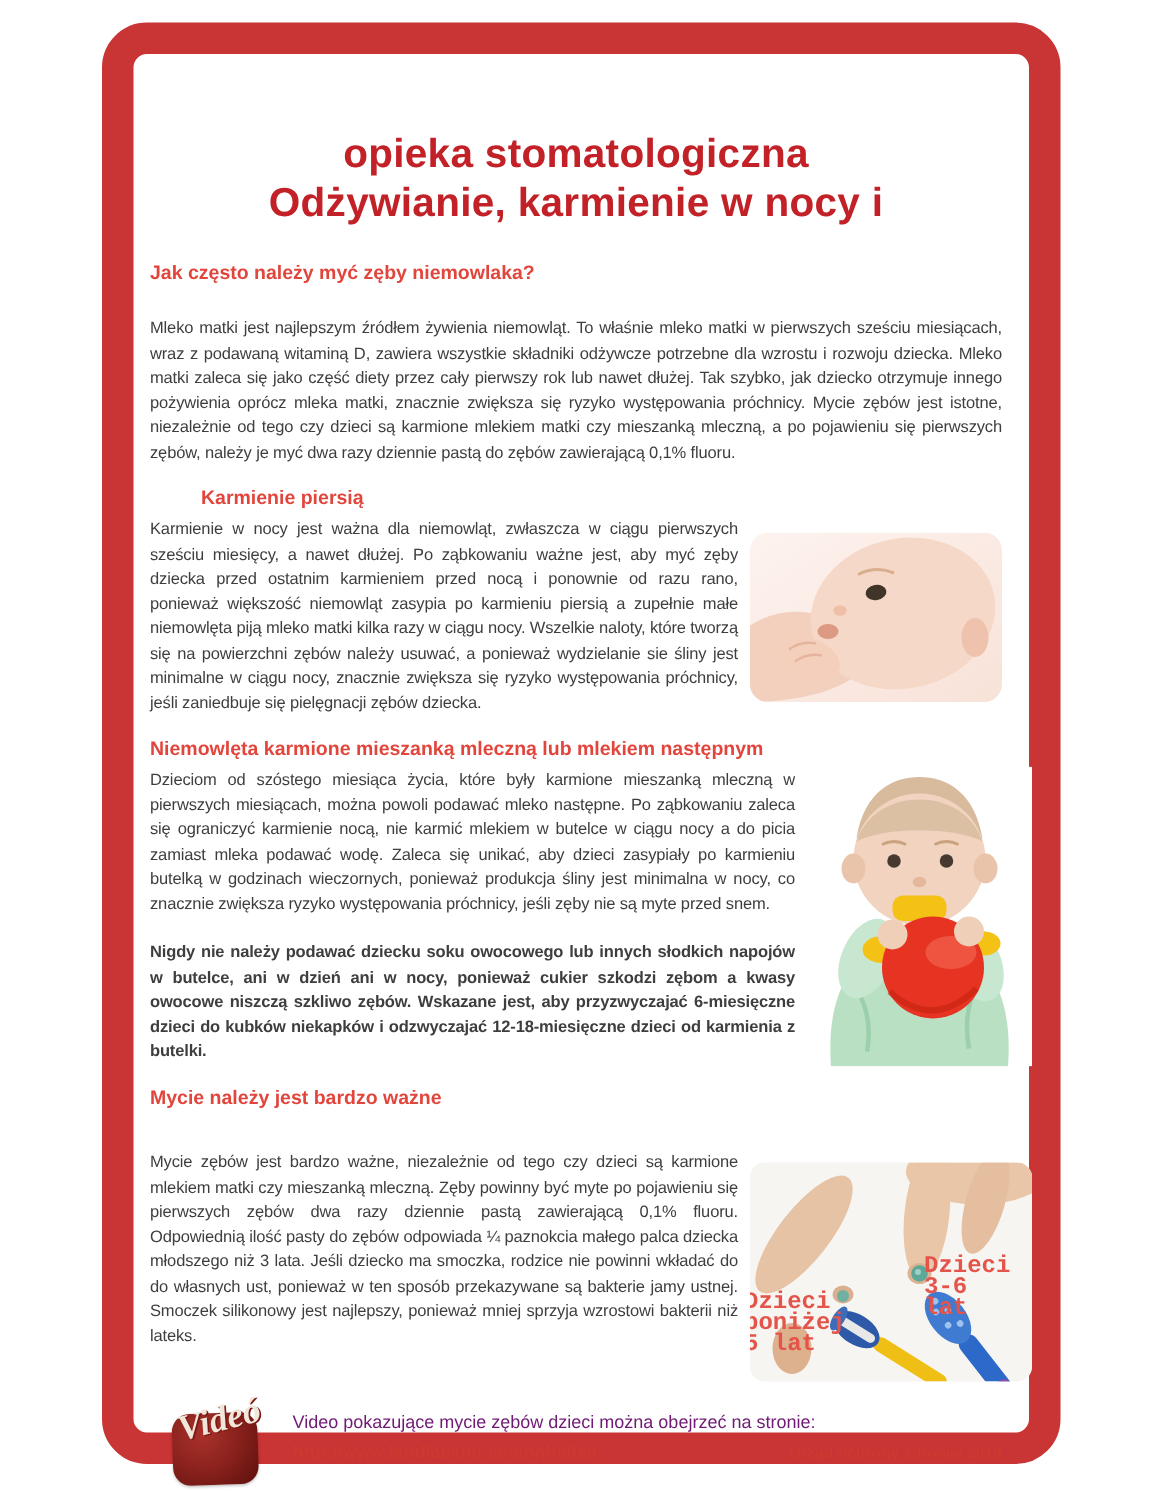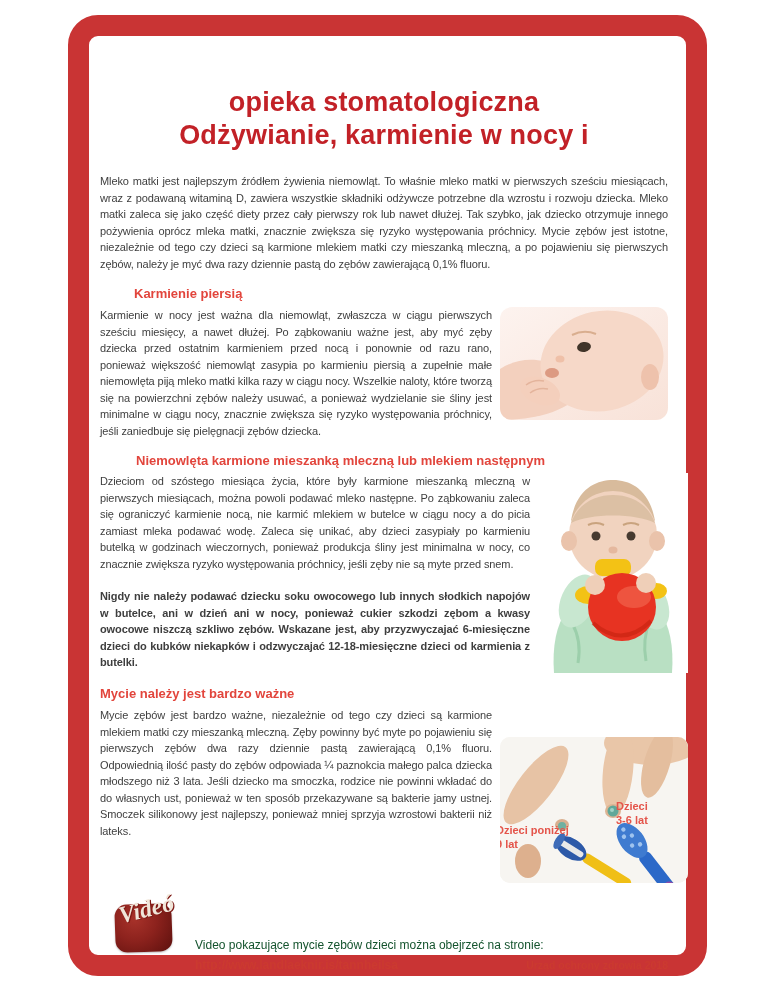--- a/index.html
+++ b/index.html
@@ -19,85 +19,86 @@
     font-size:27px; line-height:33px; font-weight:bold;
     color:#c22127; text-align:center; letter-spacing:.2px;
   }
   .doc-title span { display:block; }
 
   .h-section {
     font-size:13px; font-weight:bold; color:#e2453c; line-height:16px;
   }
   .h1 { margin-top:22px; }
   .h2 { margin-top:14px;padding-left:34px; }
-  .h3 { margin-top:14px;margin-left:36px; }
+  .h3 { margin-top:14px; }
   .h4 { margin-top:13px; }
 
   .para {
     font-size:11px; line-height:16.5px; text-align:justify;
     margin-top:21px; color:#3e3e3e; letter-spacing:-0.1px;
   }
   .para + .para { margin-top:16px;font-weight:bold; }
 
-  .split { display:flex; align-items:flex-start; }
+  .split { display:flex; align-items:center; }
   .split .txt { flex:0 0 auto; }
 
   .s2 { margin-top:5px; }
   .s2 .txt { width:392px; }
   .s2 .img { width:168px; height:113px; margin-left:8px; border-radius:12px; overflow:hidden; }
 
   .s3 { margin-top:4px; }
   .s3 .txt { width:430px; }
   .s3 .img { width:150px; height:200px; margin-left:8px; margin-right:-20px; overflow:hidden; }
 
   .s4 { margin-top:5px; }
   .s4 .txt { width:392px; }
   .s4 .img {
     width:188px; height:146px; margin-left:8px; margin-right:-20px; margin-top:30px;
     border-radius:10px; overflow:hidden; position:relative; background:#f7f5f1;
   }
   .img svg { display:block; }
 
   .photo-label {
-    position:absolute; font-size:11px; font-weight:bold; color:#e4544a; line-height:14px;
+    position:absolute; font-size:16px; font-weight:bold; color:#e4544a; line-height:14px;font-family:Liberation Mono, monospace;
   }
   .label-under3 { left:-4px; top:86px; width:80px; }
   .label-3to6   { left:116px; top:62px; width:60px; }
 
   .footer { margin-top:11px; display:flex; align-items:flex-start; padding-left:15px; }
   .video-logo {
     width:57px; height:48px; margin-top:10px; border-radius:12px;
     background:radial-gradient(circle at 35% 30%, #a8322a 0%, #8c221d 45%, #5c100d 100%);
     transform:rotate(-2deg); position:relative; flex:0 0 auto;
     box-shadow:0 1px 2px rgba(0,0,0,.25);
   }
   .video-logo span {
     position:absolute; left:4px; top:-8px;
     font-family:"Liberation Serif","DejaVu Serif",serif;
     font-style:italic; font-weight:bold; font-size:24px; color:#f0e6da;
     text-shadow:1px 1px 0 #7e1a15; transform:rotate(-12deg);
   }
   .footer-text { margin-left:23px; margin-top:9px; flex:1 1 auto; }
-  .footer-line1 { font-size:12px; color:#14532d;margin-top:35px; }
+  .footer-line1 { font-size:12px; color:#701a75; }
   .footer-line2 { display:flex; justify-content:space-between; align-items:baseline; margin-top:6px; }
   .footer-link { font-size:12px; font-weight:bold; color:#cb3a30; text-decoration:none; }
   .footer-credit { font-size:10.5px; font-weight:bold; color:#cb3a30; }
 </style>
 </head>
 <body>
 
 <div class="frame"></div>
 
 <div class="content">
 
   <h1 class="doc-title">
     <span>opieka stomatologiczna</span>
     <span>Odżywianie, karmienie w nocy i</span>
   </h1>
 
+  <h2 class="h-section h1">Jak często należy myć zęby niemowlaka?</h2>
   <p class="para">Mleko matki jest najlepszym źródłem żywienia niemowląt. To właśnie mleko matki w pierwszych sześciu miesiącach, wraz z podawaną witaminą D, zawiera wszystkie składniki odżywcze potrzebne dla wzrostu i rozwoju dziecka. Mleko matki zaleca się jako część diety przez cały pierwszy rok lub nawet dłużej. Tak szybko, jak dziecko otrzymuje innego pożywienia oprócz mleka matki, znacznie zwiększa się ryzyko występowania próchnicy. Mycie zębów jest istotne, niezależnie od tego czy dzieci są karmione mlekiem matki czy mieszanką mleczną, a po pojawieniu się pierwszych zębów, należy je myć dwa razy dziennie pastą do zębów zawierającą 0,1% fluoru.</p>
 
   <h2 class="h-section h2">Karmienie piersią</h2>
   <div class="split s2">
     <div class="txt">
       <p class="para" style="margin-top:0;">Karmienie w nocy jest ważna dla niemowląt, zwłaszcza w ciągu pierwszych sześciu miesięcy, a nawet dłużej. Po ząbkowaniu ważne jest, aby myć zęby dziecka przed ostatnim karmieniem przed nocą i ponownie od razu rano, ponieważ większość niemowląt zasypia po karmieniu piersią a zupełnie małe niemowlęta piją mleko matki kilka razy w ciągu nocy. Wszelkie naloty, które tworzą się na powierzchni zębów należy usuwać, a ponieważ wydzielanie sie śliny jest minimalne w ciągu nocy, znacznie zwiększa się ryzyko występowania próchnicy, jeśli zaniedbuje się pielęgnacji zębów dziecka.</p>
     </div>
     <div class="img">
       <svg width="168" height="113" viewBox="0 0 168 113" xmlns="http://www.w3.org/2000/svg">
         <defs>
@@ -184,21 +185,21 @@
           <ellipse cx="0" cy="-26" rx="12" ry="20" fill="#3f7bd0"></ellipse>
           <circle cx="-4" cy="-34" r="2.2" fill="#9fc3ee"></circle>
             <circle cx="3" cy="-30" r="2.2" fill="#9fc3ee"></circle>
           <circle cx="-3" cy="-22" r="2.2" fill="#9fc3ee"></circle>
             <circle cx="4" cy="-18" r="2.2" fill="#9fc3ee"></circle>
           <circle cx="0" cy="-40" r="2.2" fill="#9fc3ee"></circle>
         </g>
       </svg>
       <div class="photo-label label-under3">
         <span>Dzieci poniżej</span><br>
-        <span>9 lat</span>
+        <span>5 lat</span>
       </div>
       <div class="photo-label label-3to6">
         <span>Dzieci</span><br>
         <span>3-6 lat</span>
       </div>
     </div>
   </div>
 
   <div class="footer">
     <div class="video-logo">

